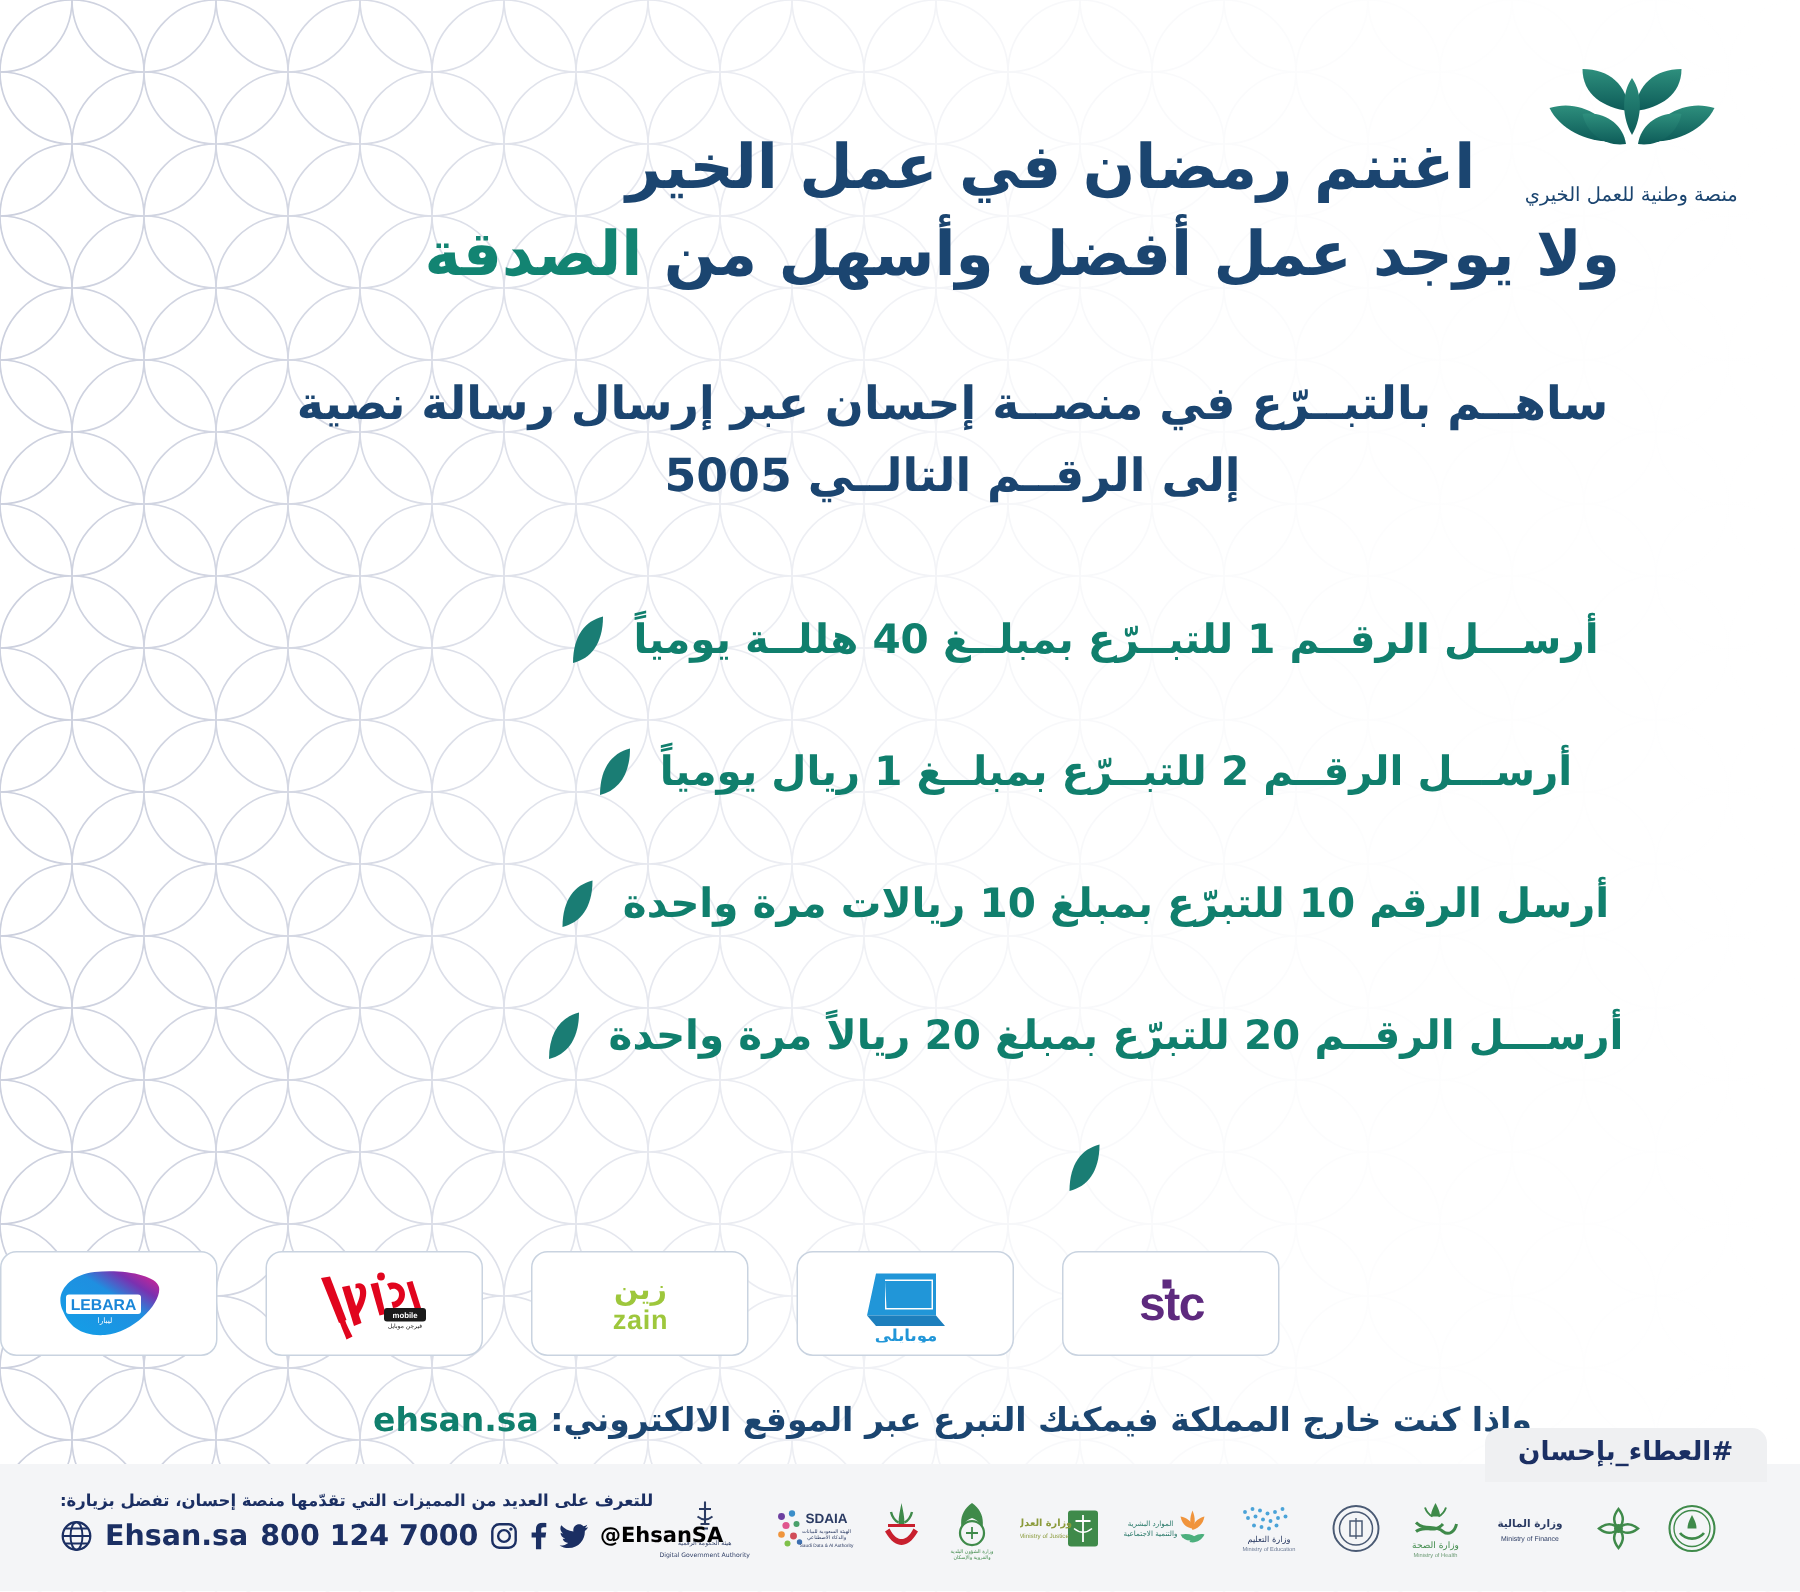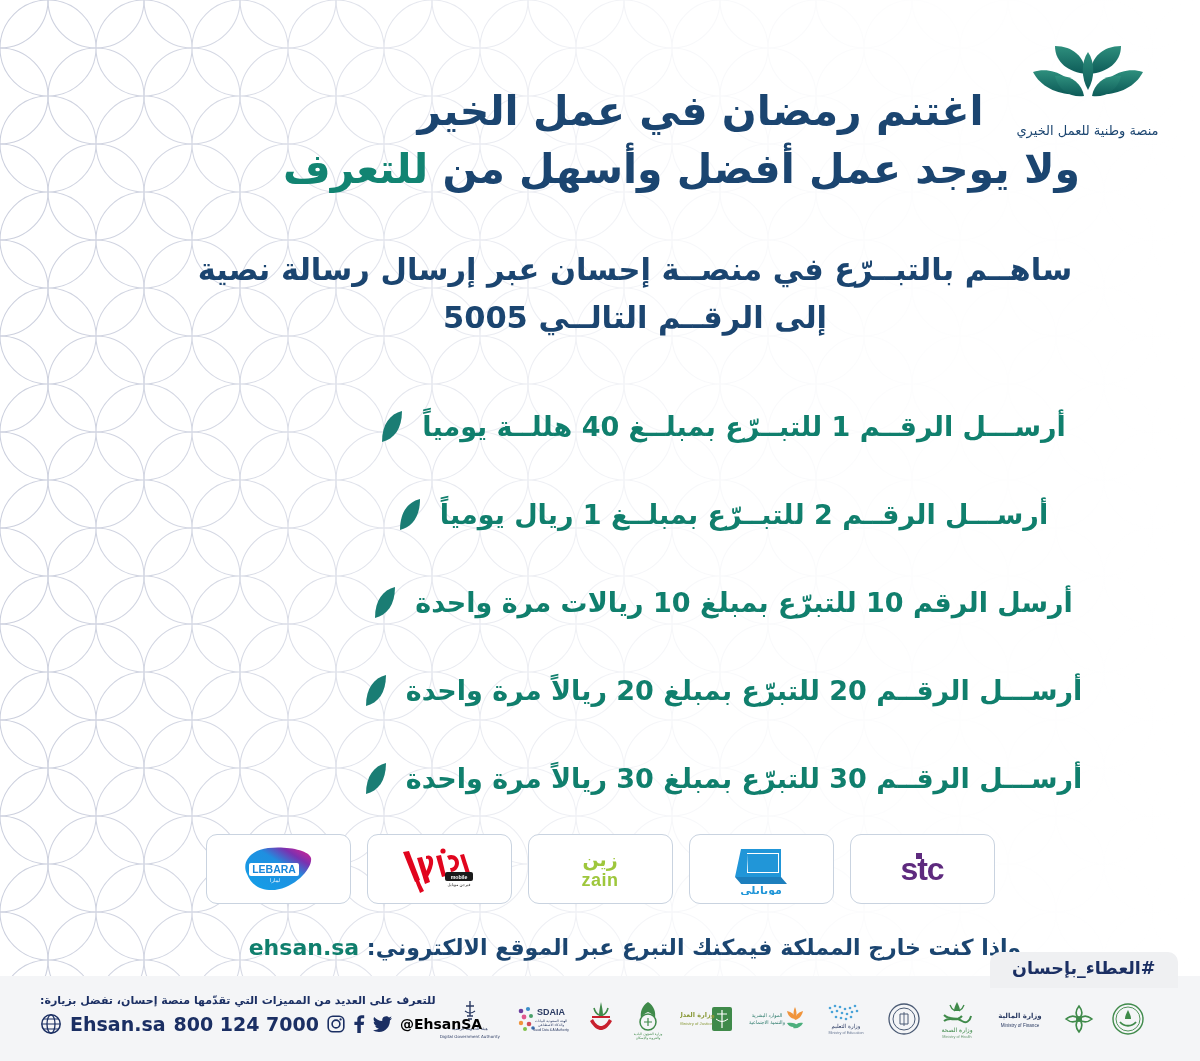--- a/index.html
+++ b/index.html
@@ -131,22 +131,21 @@
   }
   .leaf-bullet { width: 24px; height: 34px; flex: none; display: block; }
 
   
   .operators {
     position: absolute;
     top: 834px;
     right: 0;
     width: 1200px;
     display: flex;
-    justify-content: center;
-    gap: 16px;
+    gap: 32px;
     direction: ltr;
   }
   .op-card {
     width: 145px;
     height: 70px;
     border: 1.4px solid #c9d3e0;
     border-radius: 11px;
     background: #ffffff;
     display: flex;
     align-items: center;
@@ -293,21 +292,21 @@
 
         <path d="M55 58 C42 60 29 52 26 38 C41 36 53 45 55 58 Z" fill="url(#lg1)"></path>
 
         <path d="M63 58 C65 45 77 36 92 38 C89 52 76 60 63 58 Z" fill="url(#lg1)"></path>
       </svg>
       <div class="brand-tag">منصة وطنية للعمل الخيري</div>
     </div>
 
     <div class="headline">
       <div class="headline-line">اغتنم رمضان في عمل الخير</div>
-      <div class="headline-line"><span>ولا يوجد عمل أفضل وأسهل من </span><span class="hl-accent">للتعرف</span></div>
+      <div class="headline-line"><span>ولا يوجد عمل أفضل وأسهل من </span><span class="hl-accent">الصدقة</span></div>
     </div>
 
     <div class="subhead">
       <div class="subhead-line">ساهــم بالتبــرّع في منصــة إحسان عبر إرسال رسالة نصية</div>
       <div class="subhead-line">إلى الرقــم التالــي 5005</div>
     </div>
 
     <div class="offers">
 
       <div class="offer-row">
@@ -332,21 +331,20 @@
       </div>
 
       <div class="offer-row">
         <span class="offer-text">أرســـل الرقــم 20 للتبرّع بمبلغ 20 ريالاً مرة واحدة</span>
         <svg class="leaf-bullet" viewBox="0 0 24 34" xmlns="http://www.w3.org/2000/svg">
           <path d="M22 2 C22 20 14 30 2 33 C2 15 10 5 22 2 Z" fill="#1a7d74"></path>
         </svg>
       </div>
 
       <div class="offer-row">
-        <span class="offer-text">أرســـل الرقــم 30 للتبرّع بمبلغ 30 ريالاً مرة واحدة</span>
         <svg class="leaf-bullet" viewBox="0 0 24 34" xmlns="http://www.w3.org/2000/svg">
           <path d="M22 2 C22 20 14 30 2 33 C2 15 10 5 22 2 Z" fill="#1a7d74"></path>
         </svg>
       </div>
 
     </div>
 
     <div class="operators">
 
       <div class="op-card">

